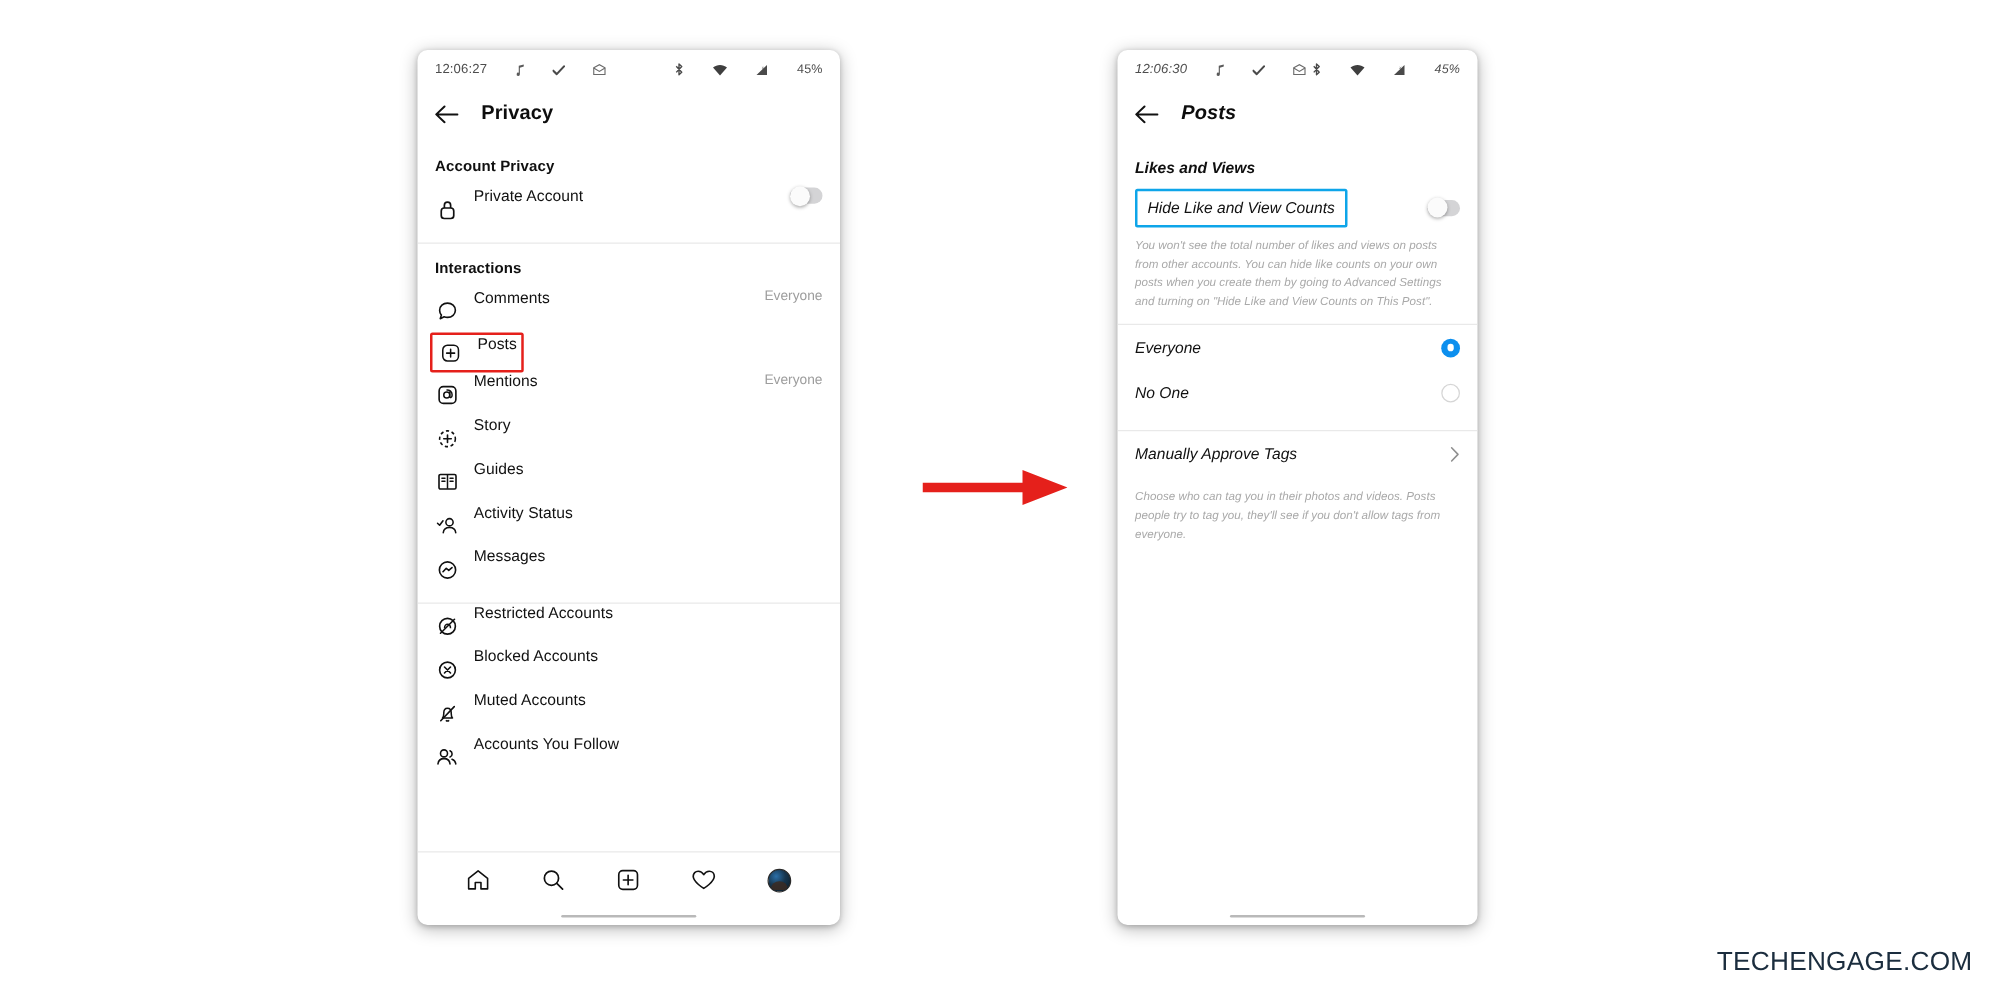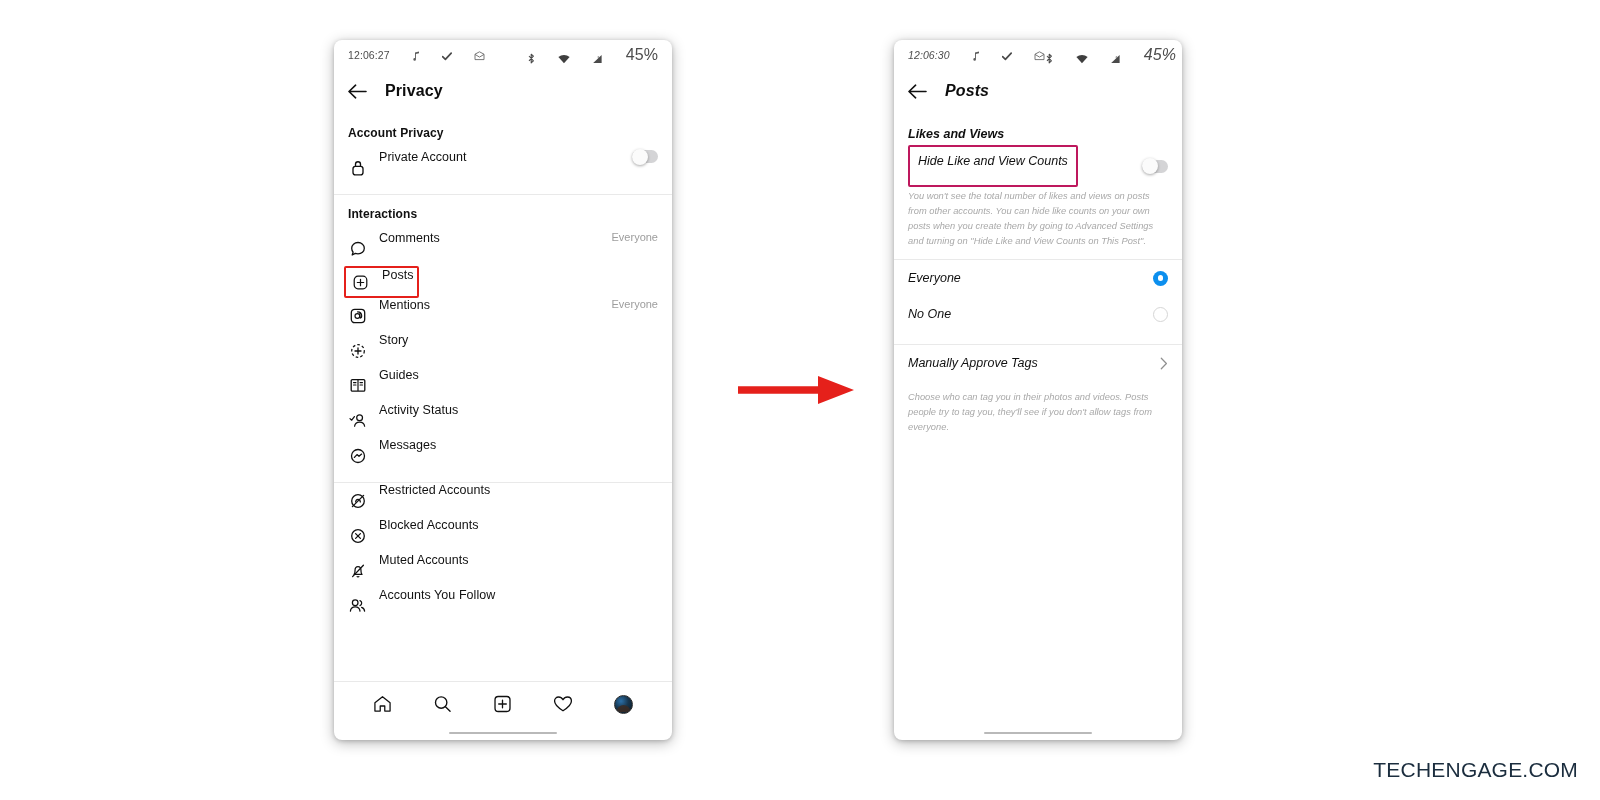--- a/index.html
+++ b/index.html
@@ -36,21 +36,21 @@
     justify-content: space-between;
     padding: 2px 14px 0 14px;
     font-size: 10.5px;
     color: #4a4a4a;
     letter-spacing: .1px;
     flex: 0 0 auto;
   }
   .sb-left, .sb-right { display: flex; align-items: flex-end; gap: 22px; }
   .sb-time { font-size: 10.5px; color: #4d4d4d; }
   .sb-ico { display: inline-flex; align-items: center; color: #5a5a5a; }
-  .sb-batt { font-size: 16px; color: #4d4d4d; margin-left: 1px;}
+  .sb-batt { font-size: 10px; color: #4d4d4d; margin-left: 1px;}
 
   
   .navbar {
     height: 46px;
     display: flex;
     align-items: center;
     padding: 0 0 0 14px;
     gap: 18px;
     flex: 0 0 auto;
   }
@@ -89,24 +89,24 @@
     border: 2px solid #e5201b;
     border-radius: 2px;
   }
   #posts-row.hl-box {
     margin: 0 0 0 10px;
     width: 62px;
     padding: 0 4px 0 5px;
     height: 28px;
   }
   #hide-counts-hl {
-    border: 2px solid #be185d;
+    border: 2px solid #0ea5e9;
     border-radius: 2px;
     display: inline-block;
-    padding: 4px 8px 16px 8px;
+    padding: 4px 8px 5px 8px;
   }
 
   
   .toggle {
     width: 26px; height: 13px;
     border-radius: 7px;
     background: #d4d4d6;
     position: relative;
     flex: 0 0 auto;
     cursor: pointer;

